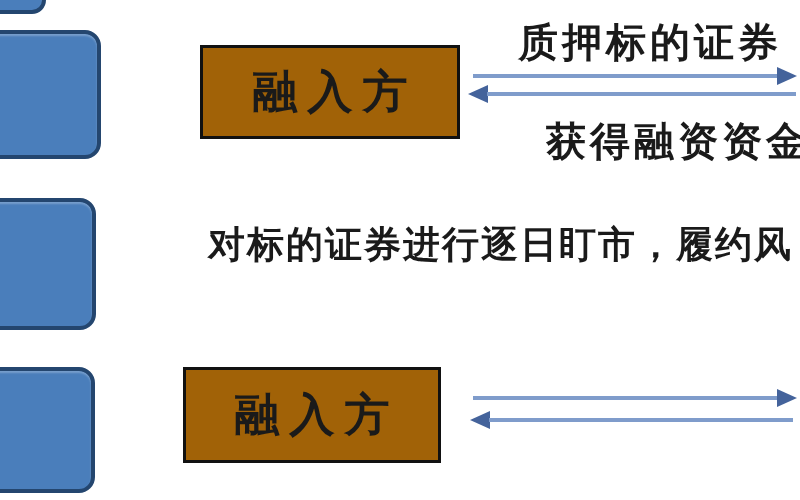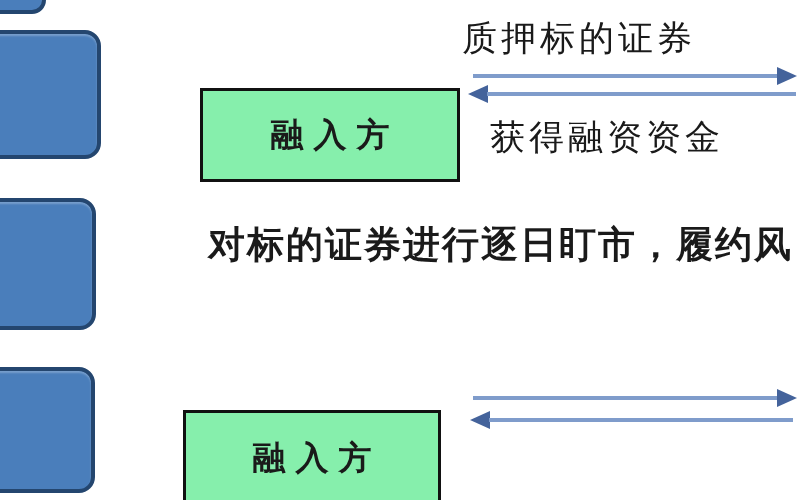--- a/index.html
+++ b/index.html
@@ -20,38 +20,37 @@
     box-shadow:inset 0 2px 2px rgba(255,255,255,.25);
   }
   .offcut{left:-58px;top:-30px;width:96px;height:36px;border-radius:14px;}
   .b1{left:-45px;top:30px;width:138px;height:121px;}
   .b2{left:-46px;top:198px;width:134px;height:124px;}
   .b3{left:-46px;top:367px;width:133px;height:118px;}
 
   
   .party-box{
     position:absolute;
-    background:#86efac;
+    background:#a16207;
     border:3px solid #111111;
     display:flex;align-items:center;justify-content:center;
-    font-size:33px;font-weight:bold;
+    font-size:45px;font-weight:bold;
     letter-spacing:10px;
     text-indent:10px;
-    margin-top:43px;
   }
   .box-top{left:200px;top:45px;width:254px;height:88px;}
   .box-bottom{left:183px;top:367px;width:252px;height:90px;}
 
   
   .flow-label{
     position:absolute;
-    font-size:35px;font-weight:normal;
+    font-size:40px;font-weight:bold;
     letter-spacing:4px;
     white-space:nowrap;
-    text-align:left;
+    text-align:right;
   }
   .lbl-top-fwd{left:462px;top:15px;width:320px;}
   .lbl-top-back{left:490px;top:114px;width:320px;}
   .lbl-bot-fwd{left:462px;top:338px;width:310px;}
   .lbl-bot-back{left:462px;top:449px;width:310px;}
 
   .note{
     position:absolute;
     left:208px;top:220px;
     font-size:37px;font-weight:bold;

